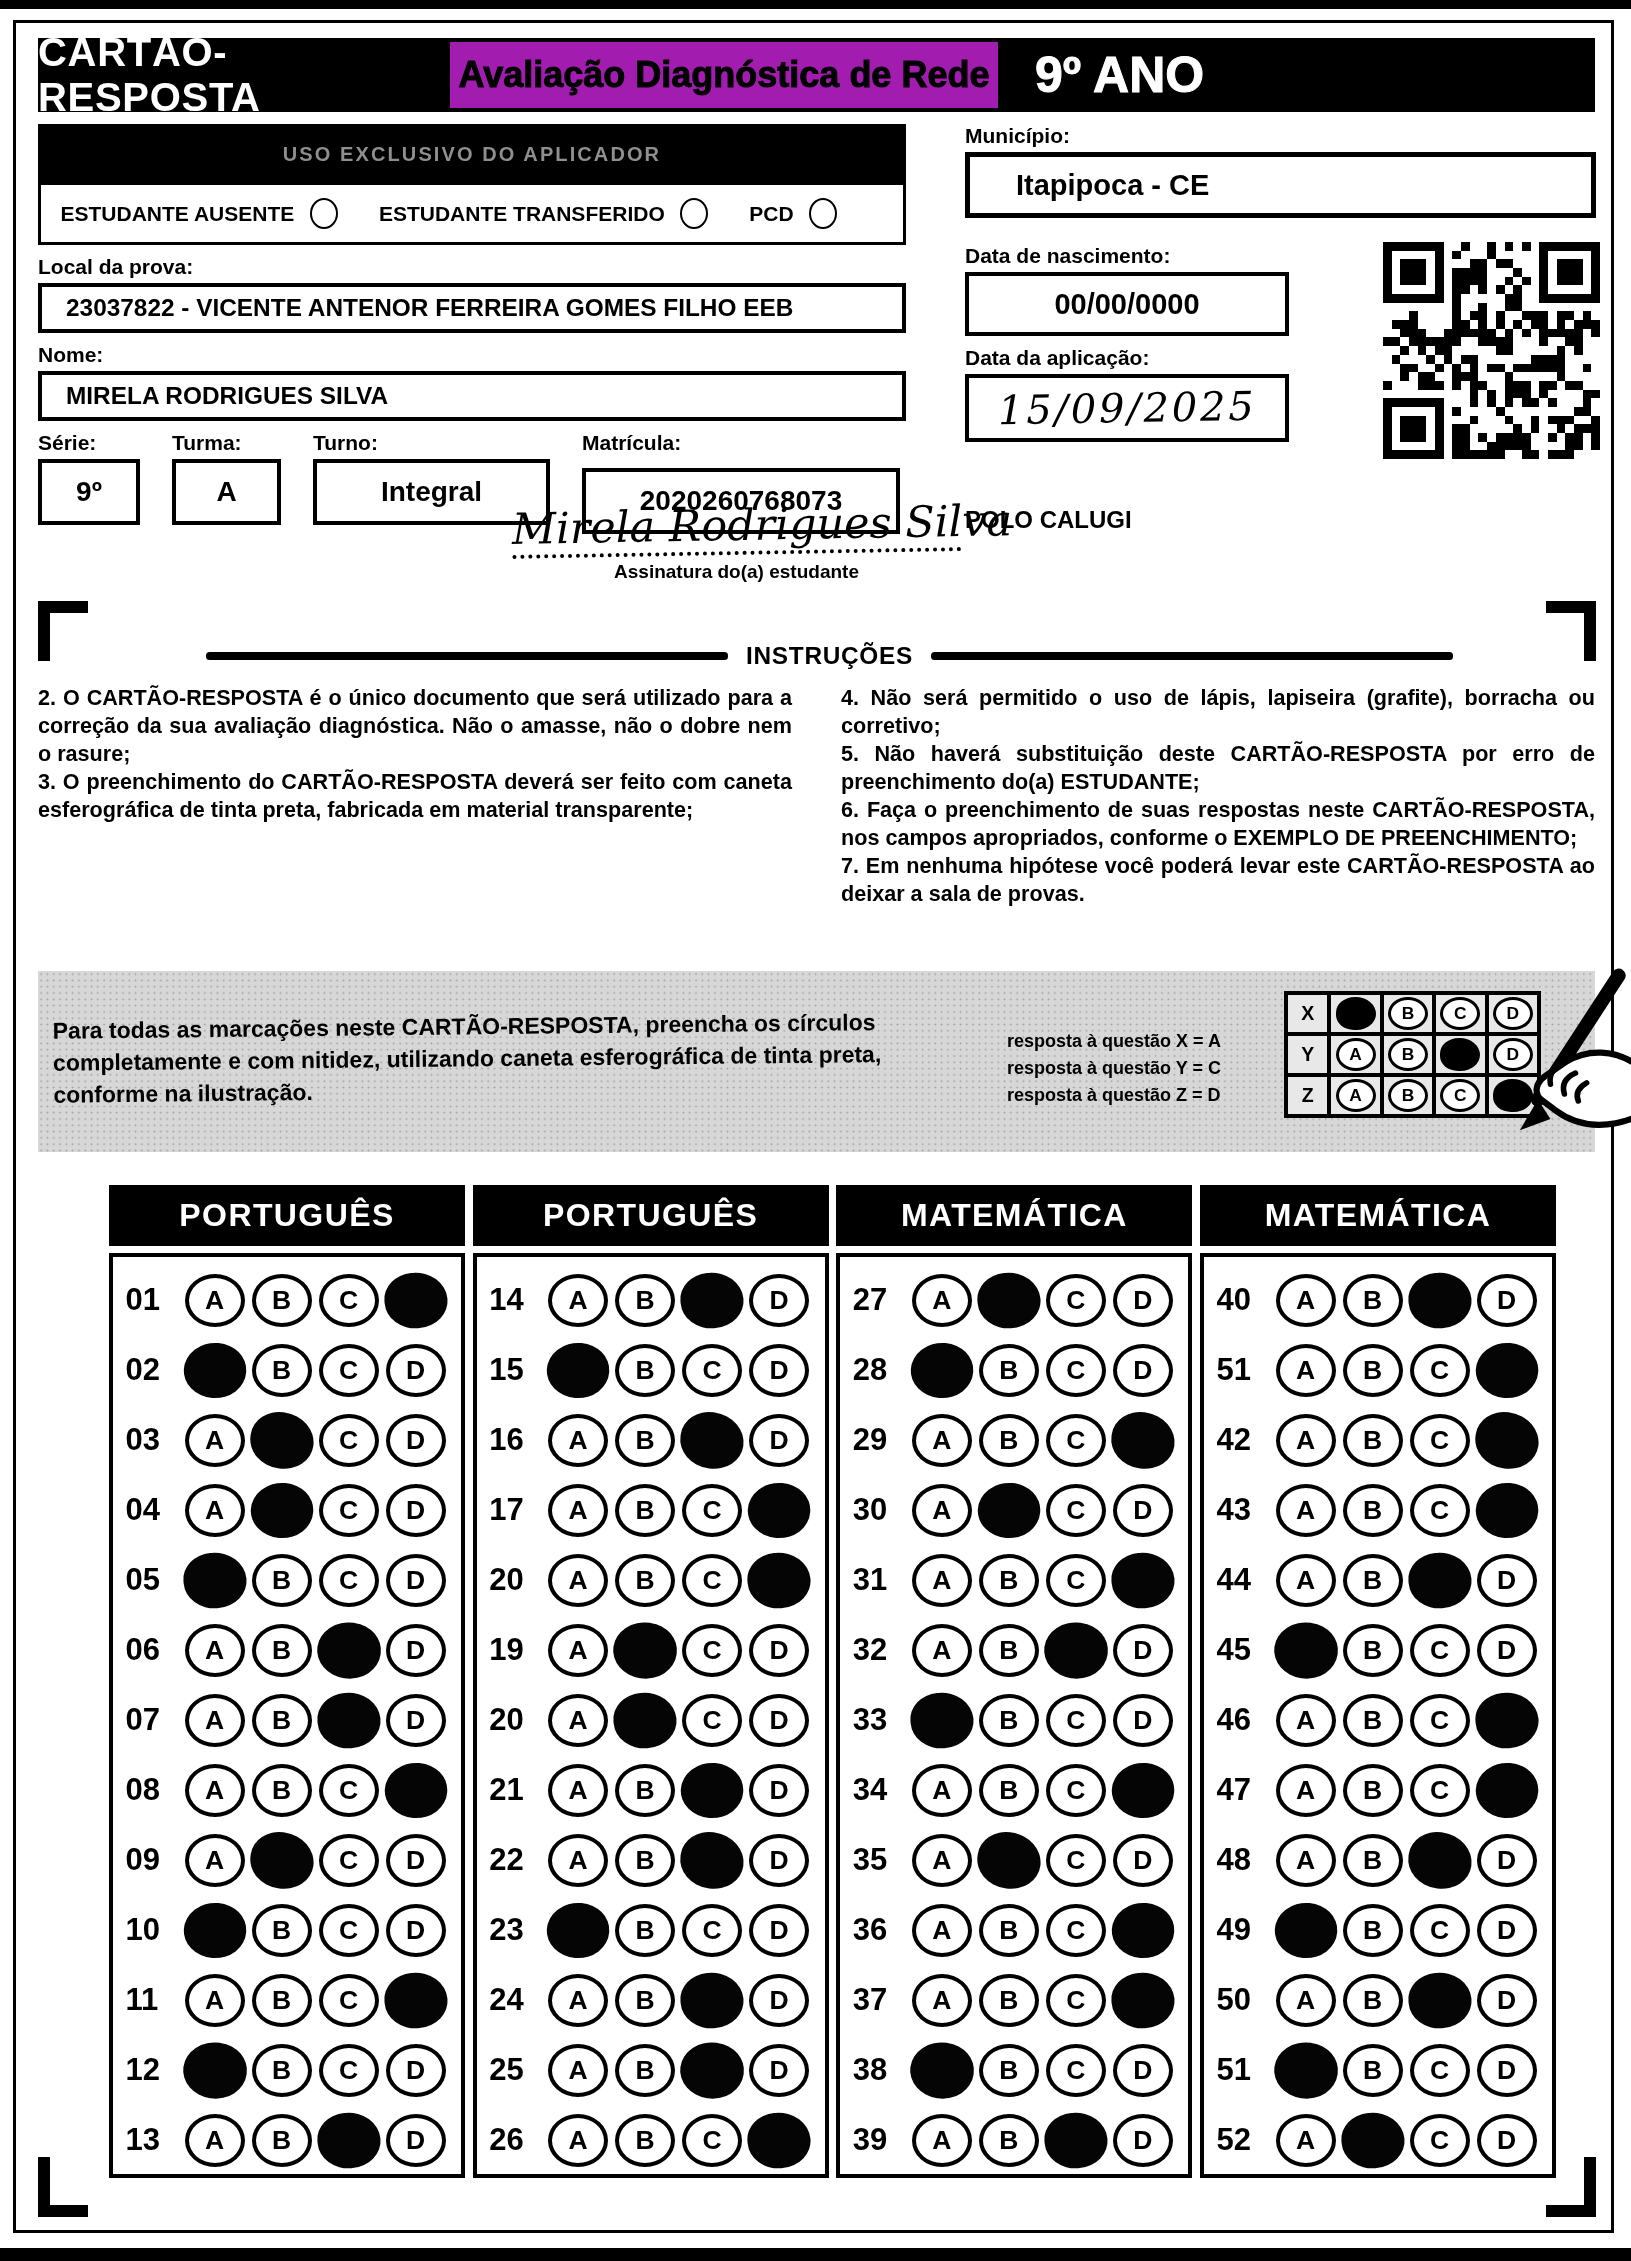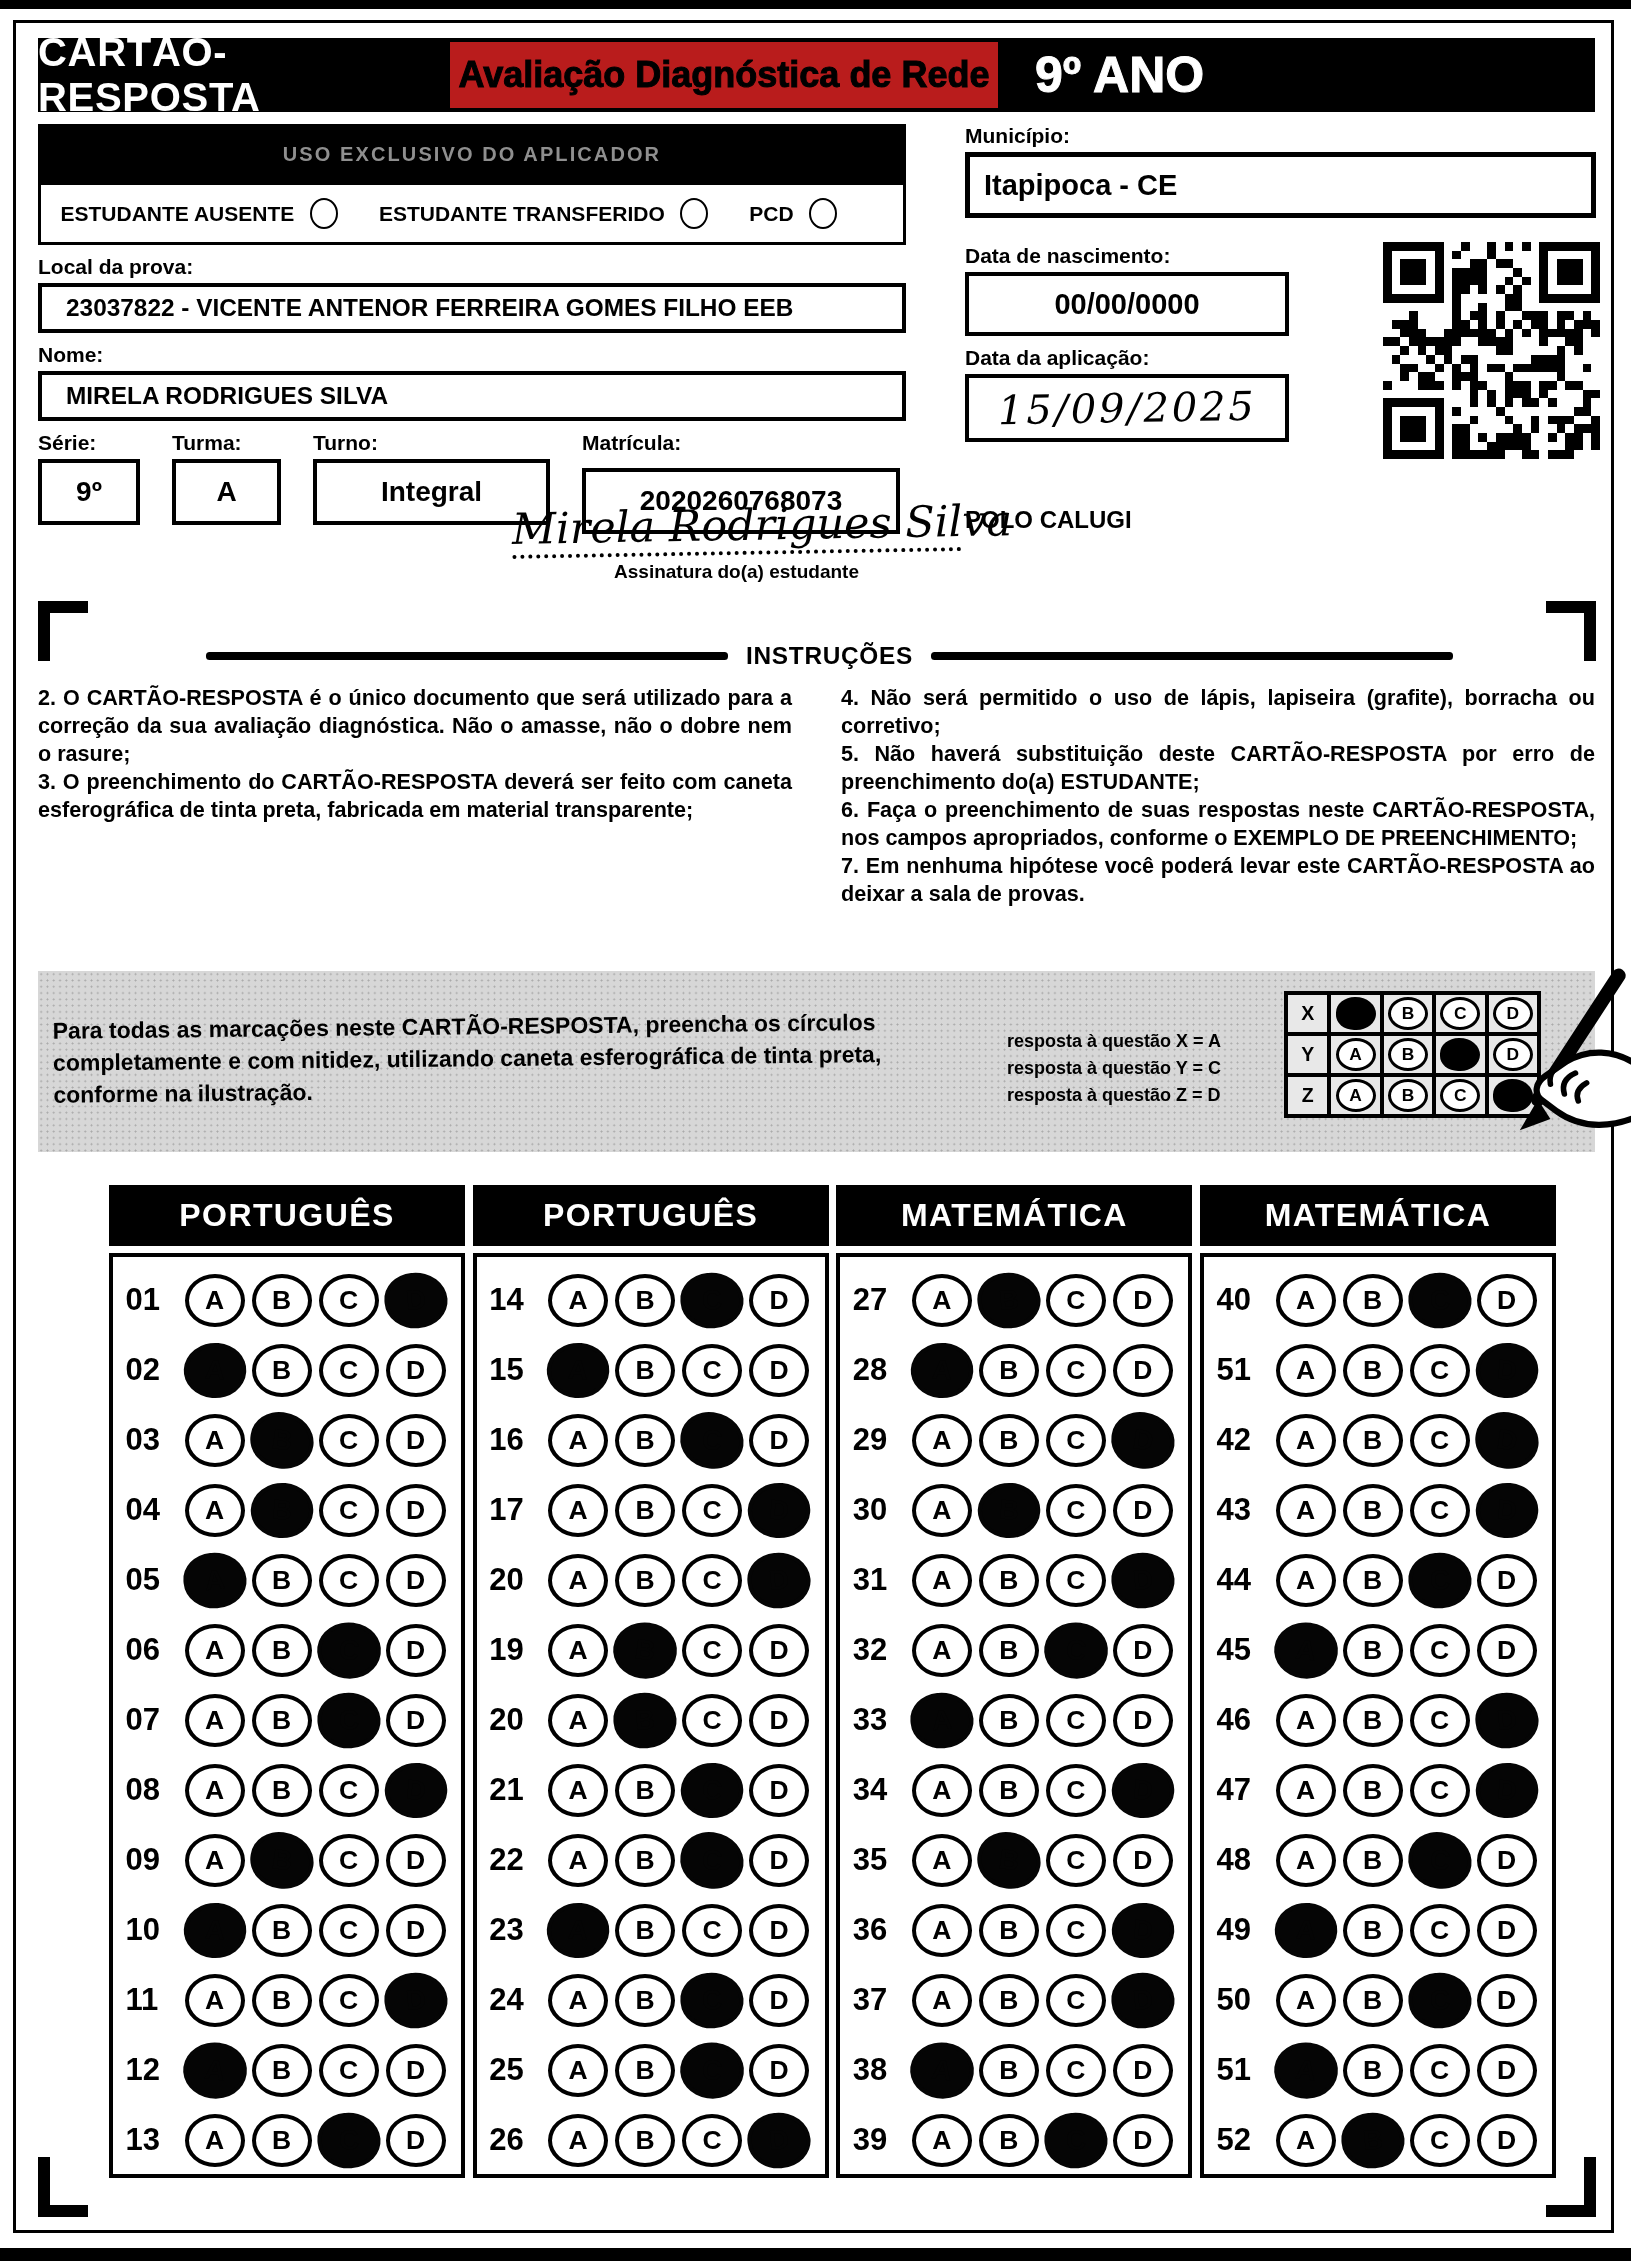--- a/index.html
+++ b/index.html
@@ -6,21 +6,21 @@
   .page{position:relative;width:1631px;height:2261px;background:#fff;overflow:hidden;
         font-family:"Liberation Sans",sans-serif;color:#000;}
   .topbar{position:absolute;left:0;top:0;width:1631px;height:9px;background:#000;}
   .bottombar{position:absolute;left:0;top:2248px;width:1631px;height:13.2px;background:#000;}
   .frame{position:absolute;left:12.5px;top:19.5px;width:1601px;height:2213px;border:3.5px solid #000;box-sizing:border-box;}
 
   
   .header-row{position:absolute;left:38px;top:38px;width:1557px;height:74px;display:flex;}
   .hdr-title{width:408px;background:#000;color:#fff;font-size:40px;font-weight:bold;
              display:flex;align-items:center;justify-content:center;letter-spacing:0.7px;}
-  .hdr-exam{width:556px;background:#b91c1c;border:4.9px solid #000;box-sizing:border-box;
+  .hdr-exam{width:556px;background:#a21caf;border:4.9px solid #000;box-sizing:border-box;
             font-size:36px;font-weight:bold;display:flex;align-items:center;justify-content:center;
             -webkit-text-stroke:1px #000;}
   .hdr-grade{flex:1;background:#000;color:#fff;font-size:50px;font-weight:bold;
              display:flex;align-items:center;padding-left:33px;-webkit-text-stroke:1px #fff;}
 
   
   .form-left{position:absolute;left:38px;top:124px;width:868px;}
   .aplicador{height:61px;background:#000;color:#8f8f8f;font-size:20px;font-weight:bold;
              letter-spacing:2.1px;display:flex;align-items:center;justify-content:center;}
   .status-row{height:60px;border:3.5px solid #000;border-top:none;box-sizing:border-box;
@@ -32,21 +32,21 @@
   .fld-label{font-size:21px;font-weight:bold;margin:9.8px 0 4.2px 0;}
   .field-box{border:4.2px solid #000;box-sizing:border-box;height:50px;display:flex;align-items:center;
              padding-left:24px;font-size:24.4px;font-weight:bold;background:#fff;}
   .small-row{display:flex;gap:32px;}
   .small-fld .field-box{justify-content:center;padding-left:0;height:66px;font-size:28px;}
   .sf-serie{width:102px;} .sf-turma{width:109px;} .sf-turno{width:237px;} .sf-matr{width:318px;margin-top:13px;}
 
   
   .form-right{position:absolute;left:965px;top:124px;width:631px;}
   .muni-box{border:5.6px solid #000;box-sizing:border-box;height:66px;display:flex;align-items:center;
-            padding-left:14px;font-size:29px;font-weight:bold;background:#fff;}
+            padding-left:46px;font-size:29px;font-weight:bold;background:#fff;}
   .date-box{border:4.9px solid #000;box-sizing:border-box;width:324px;height:64px;display:flex;
             align-items:center;justify-content:center;font-size:29px;font-weight:bold;background:#fff;}
   .hand-box{border:4.9px solid #000;box-sizing:border-box;width:324px;height:68px;display:flex;
             align-items:center;justify-content:center;background:#fff;}
   .handwriting{font-family:"DejaVu Serif",serif;font-style:italic;font-weight:normal;}
   .hand-date{font-size:40px;transform:rotate(-1deg);letter-spacing:2.8px;}
   .polo{font-size:24px;font-weight:bold;margin-top:64px;}
   .qr{position:absolute;left:418px;top:118px;width:217px;height:217px;}
   .qr svg{width:100%;height:100%;shape-rendering:crispEdges;}
 

